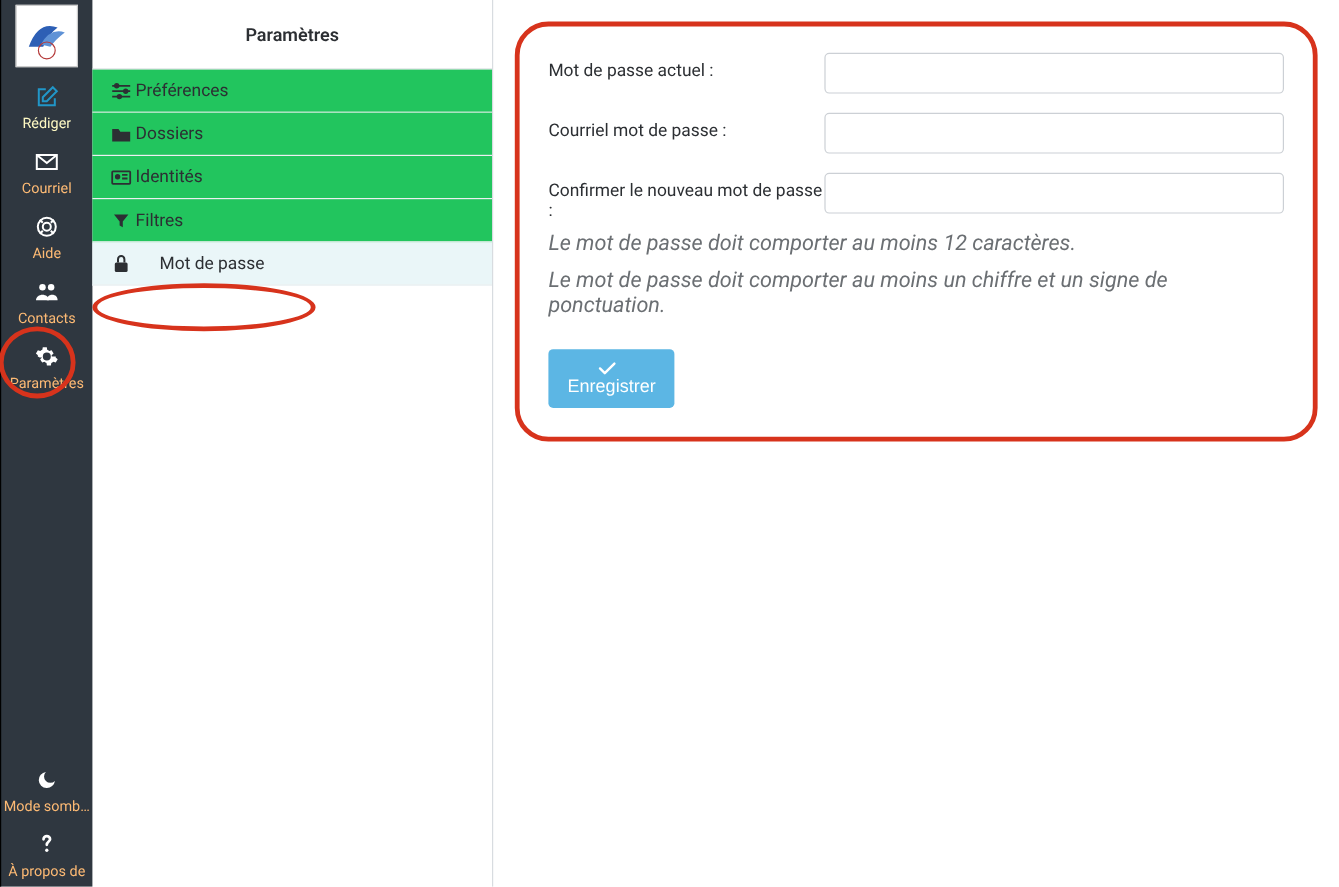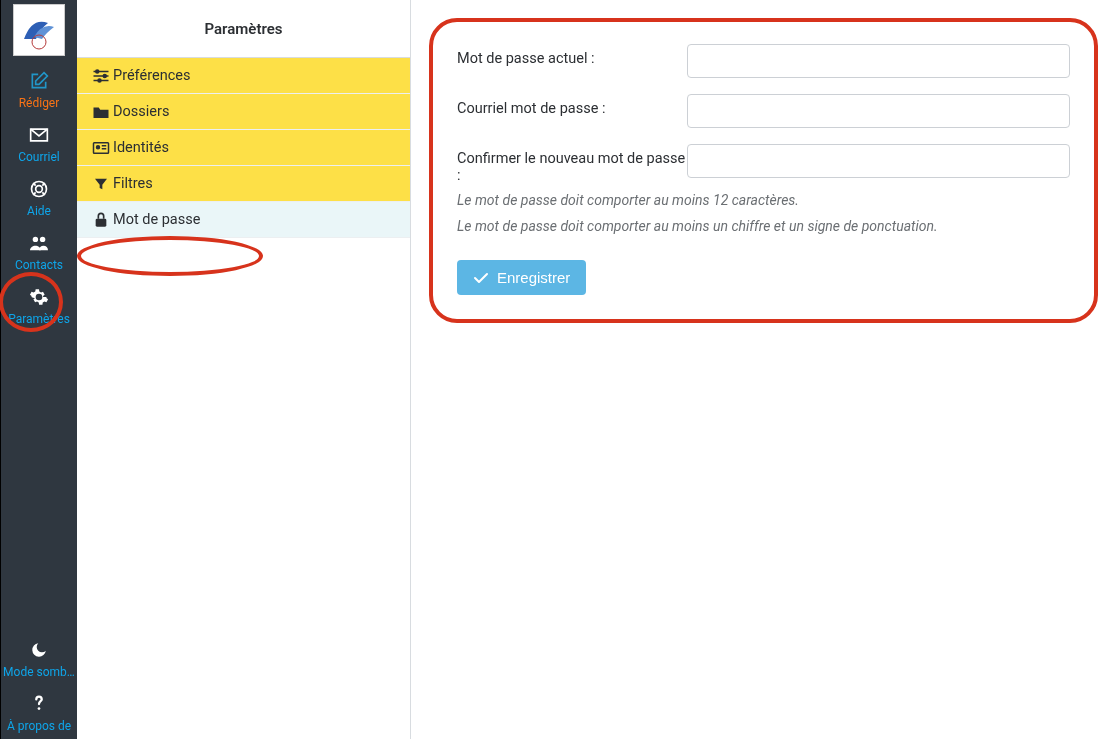--- a/index.html
+++ b/index.html
@@ -32,24 +32,24 @@
     align-items: center;
     justify-content: center;
   }
   .nav-item {
     width: 100%;
     display: flex;
     flex-direction: column;
     align-items: center;
     padding: 8px 0 6px 0;
     cursor: pointer;
-    color: #0ea5e9;
+    color: #fdba74;
     position: relative;
   }
-  .nav-item.accent { color: #f97316; }
+  .nav-item.accent { color: #fef9c3; }
   .nav-item.red { color: #e74c3c; }
   .nav-icon { width: 22px; height: 22px; display: flex; align-items: center; justify-content: center; }
   .nav-label {
     font-size: 12px;
     margin-top: 4px;
     white-space: nowrap;
     overflow: hidden;
     text-overflow: ellipsis;
     max-width: 72px;
     text-align: center;
@@ -81,23 +81,23 @@
   .settings-list { position: relative; }
   .settings-item {
     height: 36px;
     display: flex;
     align-items: center;
     padding-left: 12px;
     border-bottom: 1px solid #eceff1;
     cursor: pointer;
     font-size: 14.5px;
     color: #2c2f33;
-    background: #fde047;
-  }
-  .settings-item.active { background: #eaf6f8; }
+    background: #22c55e;
+  }
+  .settings-item.active { background: #eaf6f8; gap: 20px; }
   .settings-item .s-icon {
     width: 24px;
     display: flex;
     justify-content: center;
   }
   .highlight-ellipse {
     position: absolute;
     border: 4px solid #d7331c;
     border-radius: 50%/50%;
     pointer-events: none;
@@ -129,35 +129,36 @@
     flex: 1;
     height: 34px;
     border: 1px solid #ccd0d5;
     border-radius: 4px;
     padding: 0 8px;
     font-size: 14px;
   }
   .hint {
     font-style: italic;
     color: #6b6f73;
-    font-size: 14px;
+    font-size: 18px;
     margin-top: 8px;
   }
   .hint + .hint { margin-top: 10px; }
   .save-btn {
     display: inline-flex;
     align-items: center;
     background: #5cb6e4;
     color: #fff;
     border: none;
     border-radius: 4px;
     padding: 9px 16px;
     font-size: 15px;
     cursor: pointer;
     margin-top: 26px;
+    flex-direction: column;
   }
   .save-btn svg { margin-right: 8px; }
   svg { display: block; }
 </style>
 </head>
 <body>
 
 <div class="sidebar">
   <div class="logo">
     <svg width="42" height="42" viewBox="0 0 42 42">

